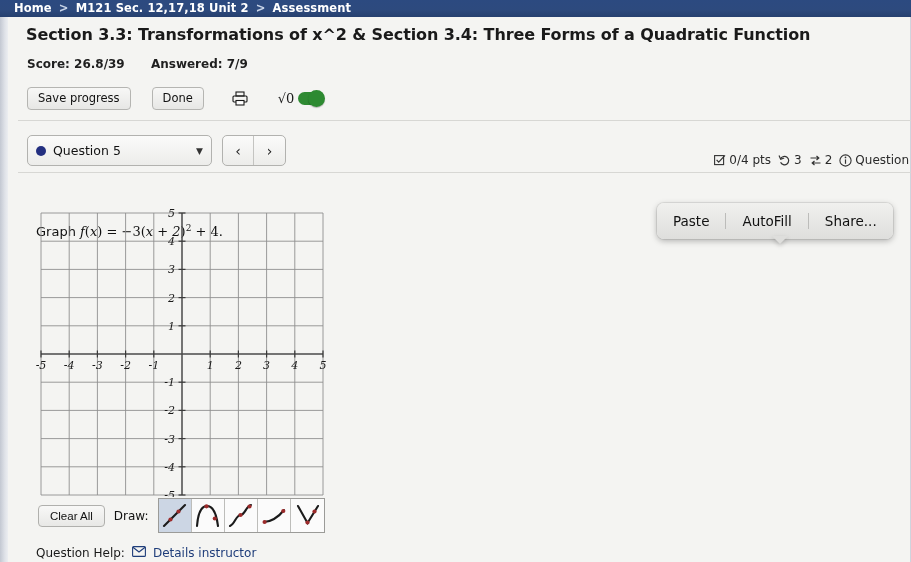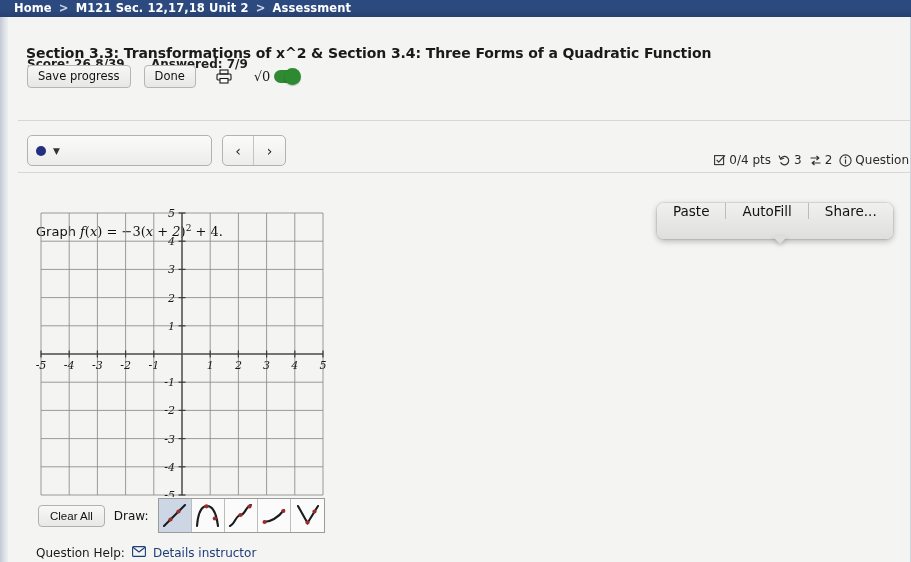--- a/index.html
+++ b/index.html
@@ -41,37 +41,37 @@
     background: #f4f4f2;
     box-shadow: -1px 0 0 #cfd4dd inset;
   }
   #left-edge {
     position:absolute; left:0; top:17px; width:8px; height:545px;
     background: linear-gradient(90deg,#c3c8d2 0%, #dfe2e8 60%, #eceef1 100%);
   }
 
   
   #assignment-title {
-    position:absolute; left:18px; top:28px;
+    position:absolute; left:18px; top:8px;
     width: 880px;
-    font-size: 14px;
+    font-size: 16px;
     font-weight: bold;
     color: #1a1a1a;
     white-space: nowrap;
     letter-spacing: -0.1px;
   }
   #score-row {
     position:absolute; left:19px; top:40px;
     font-size: 12px; color: #1f1f1f; font-weight:600;
     white-space: nowrap;
   }
   #score-row .answered { padding-left: 22px; }
 
   
-  #toolbar { position:absolute; left:19px; top:48px; display:flex; align-items:center; gap:13px; }
+  #toolbar { position:absolute; left:19px; top:70px; display:flex; align-items:center; gap:21px; }
   .tb-btn {
     background: linear-gradient(180deg,#f7f7f6 0%, #e7e7e5 100%);
     border: 1px solid #b5b5b2;
     border-radius: 4px;
     font-size: 11.5px;
     color: #111;
     padding: 3px 10px 4px 10px;
     font-family: "DejaVu Sans", "Liberation Sans", sans-serif;
     line-height: 14px;
     cursor: pointer;
@@ -164,21 +164,21 @@
   .draw-tool.selected { background:#ccd6e4; }
 
   
   #qhelp { position:absolute; left:28px; top:529px; display:flex; align-items:center; gap:7px; font-size:12px; color:#1a1a1a;}
   #msg-instructor { color:#1f3d7a; cursor:pointer; }
 
   
   #paste-popup {
     position:absolute; left:657px; top:203px;
     height: 36px;
-    display:flex; align-items:flex-start;
+    display:flex; align-items:center;
     background: linear-gradient(180deg,#f0f0ee 0%, #dededc 100%);
     border-radius: 7px;
     box-shadow: 0 2px 6px rgba(0,0,0,.28), 0 0 0 1px rgba(0,0,0,.07);
   }
   #paste-popup .pp-btn {
     display:flex; align-items:center; justify-content:center;
     padding: 0 16px;
     font-size: 13.5px; color:#111;
     border-right: 1px solid #bcbcba;
     cursor:pointer;
@@ -234,20 +234,21 @@
             <span class="knob"></span>
           </span>
       </span>
     </div>
 
     <div class="hrule" style="top:103px;"></div>
 
     <div id="qnav">
       <div id="question-select">
         <span class="dot"></span>
+        <span class="qlabel">Question 5</span>
         <span class="caret">▼</span>
       </div>
       <div id="qarrows">
         <div class="arrow first">‹</div>
         <div class="arrow">›</div>
       </div>
     </div>
 
     <div id="qstatus">
       <span class="item">

